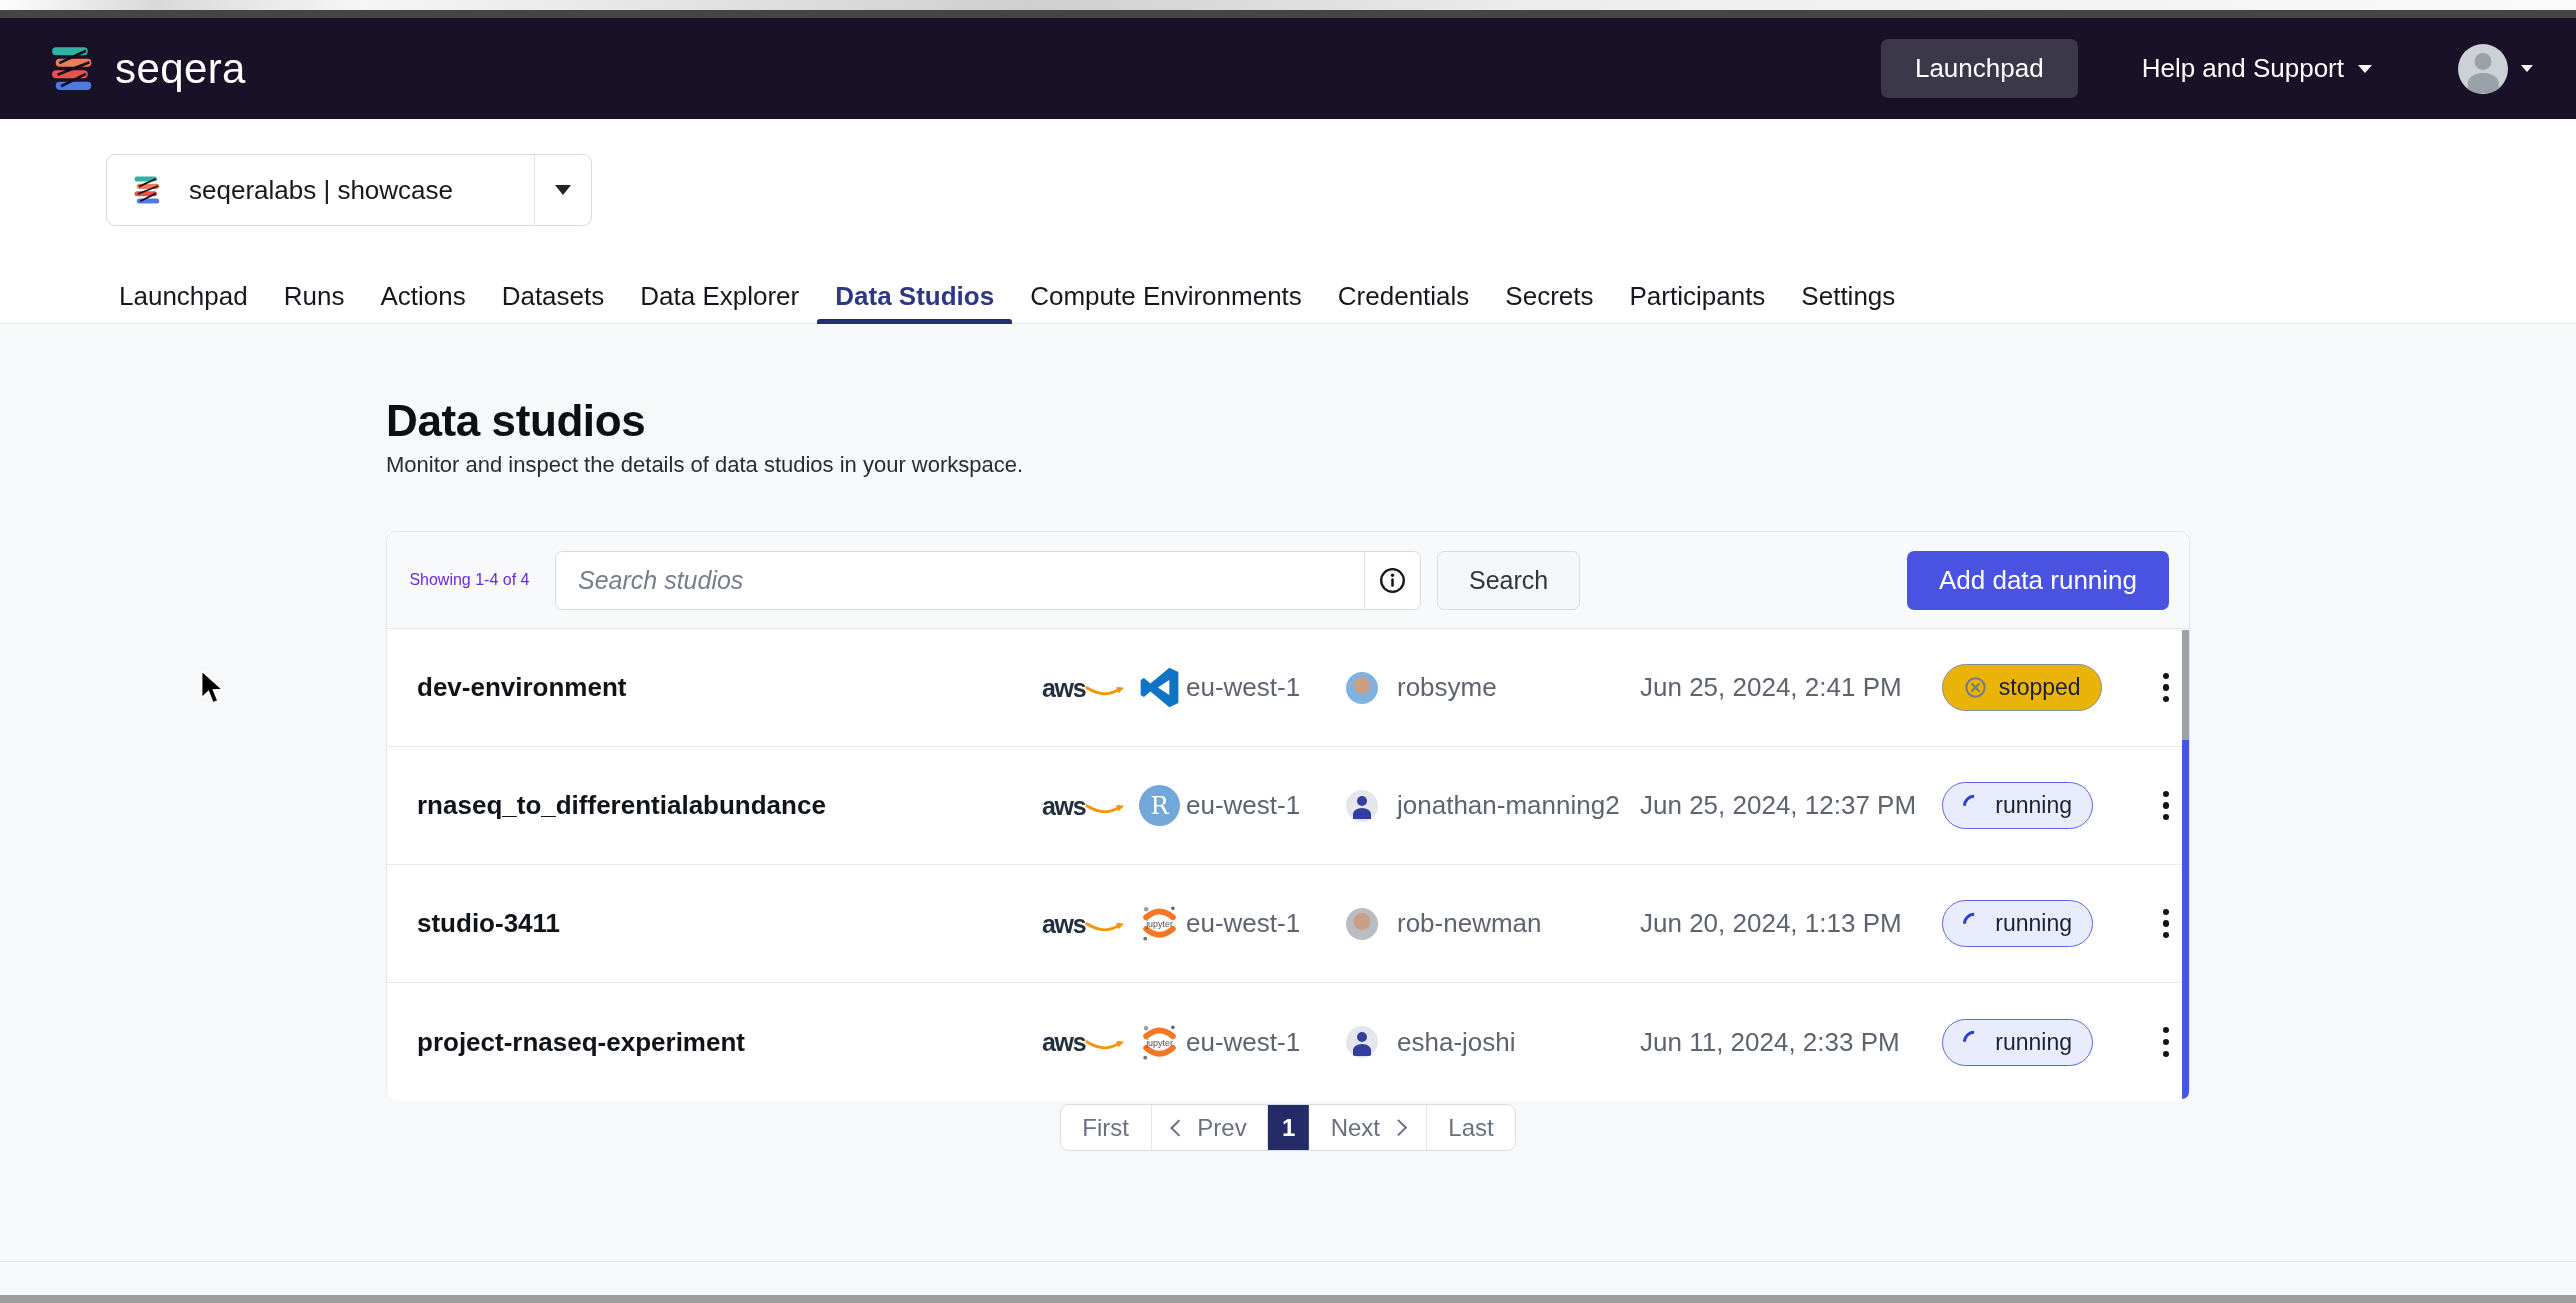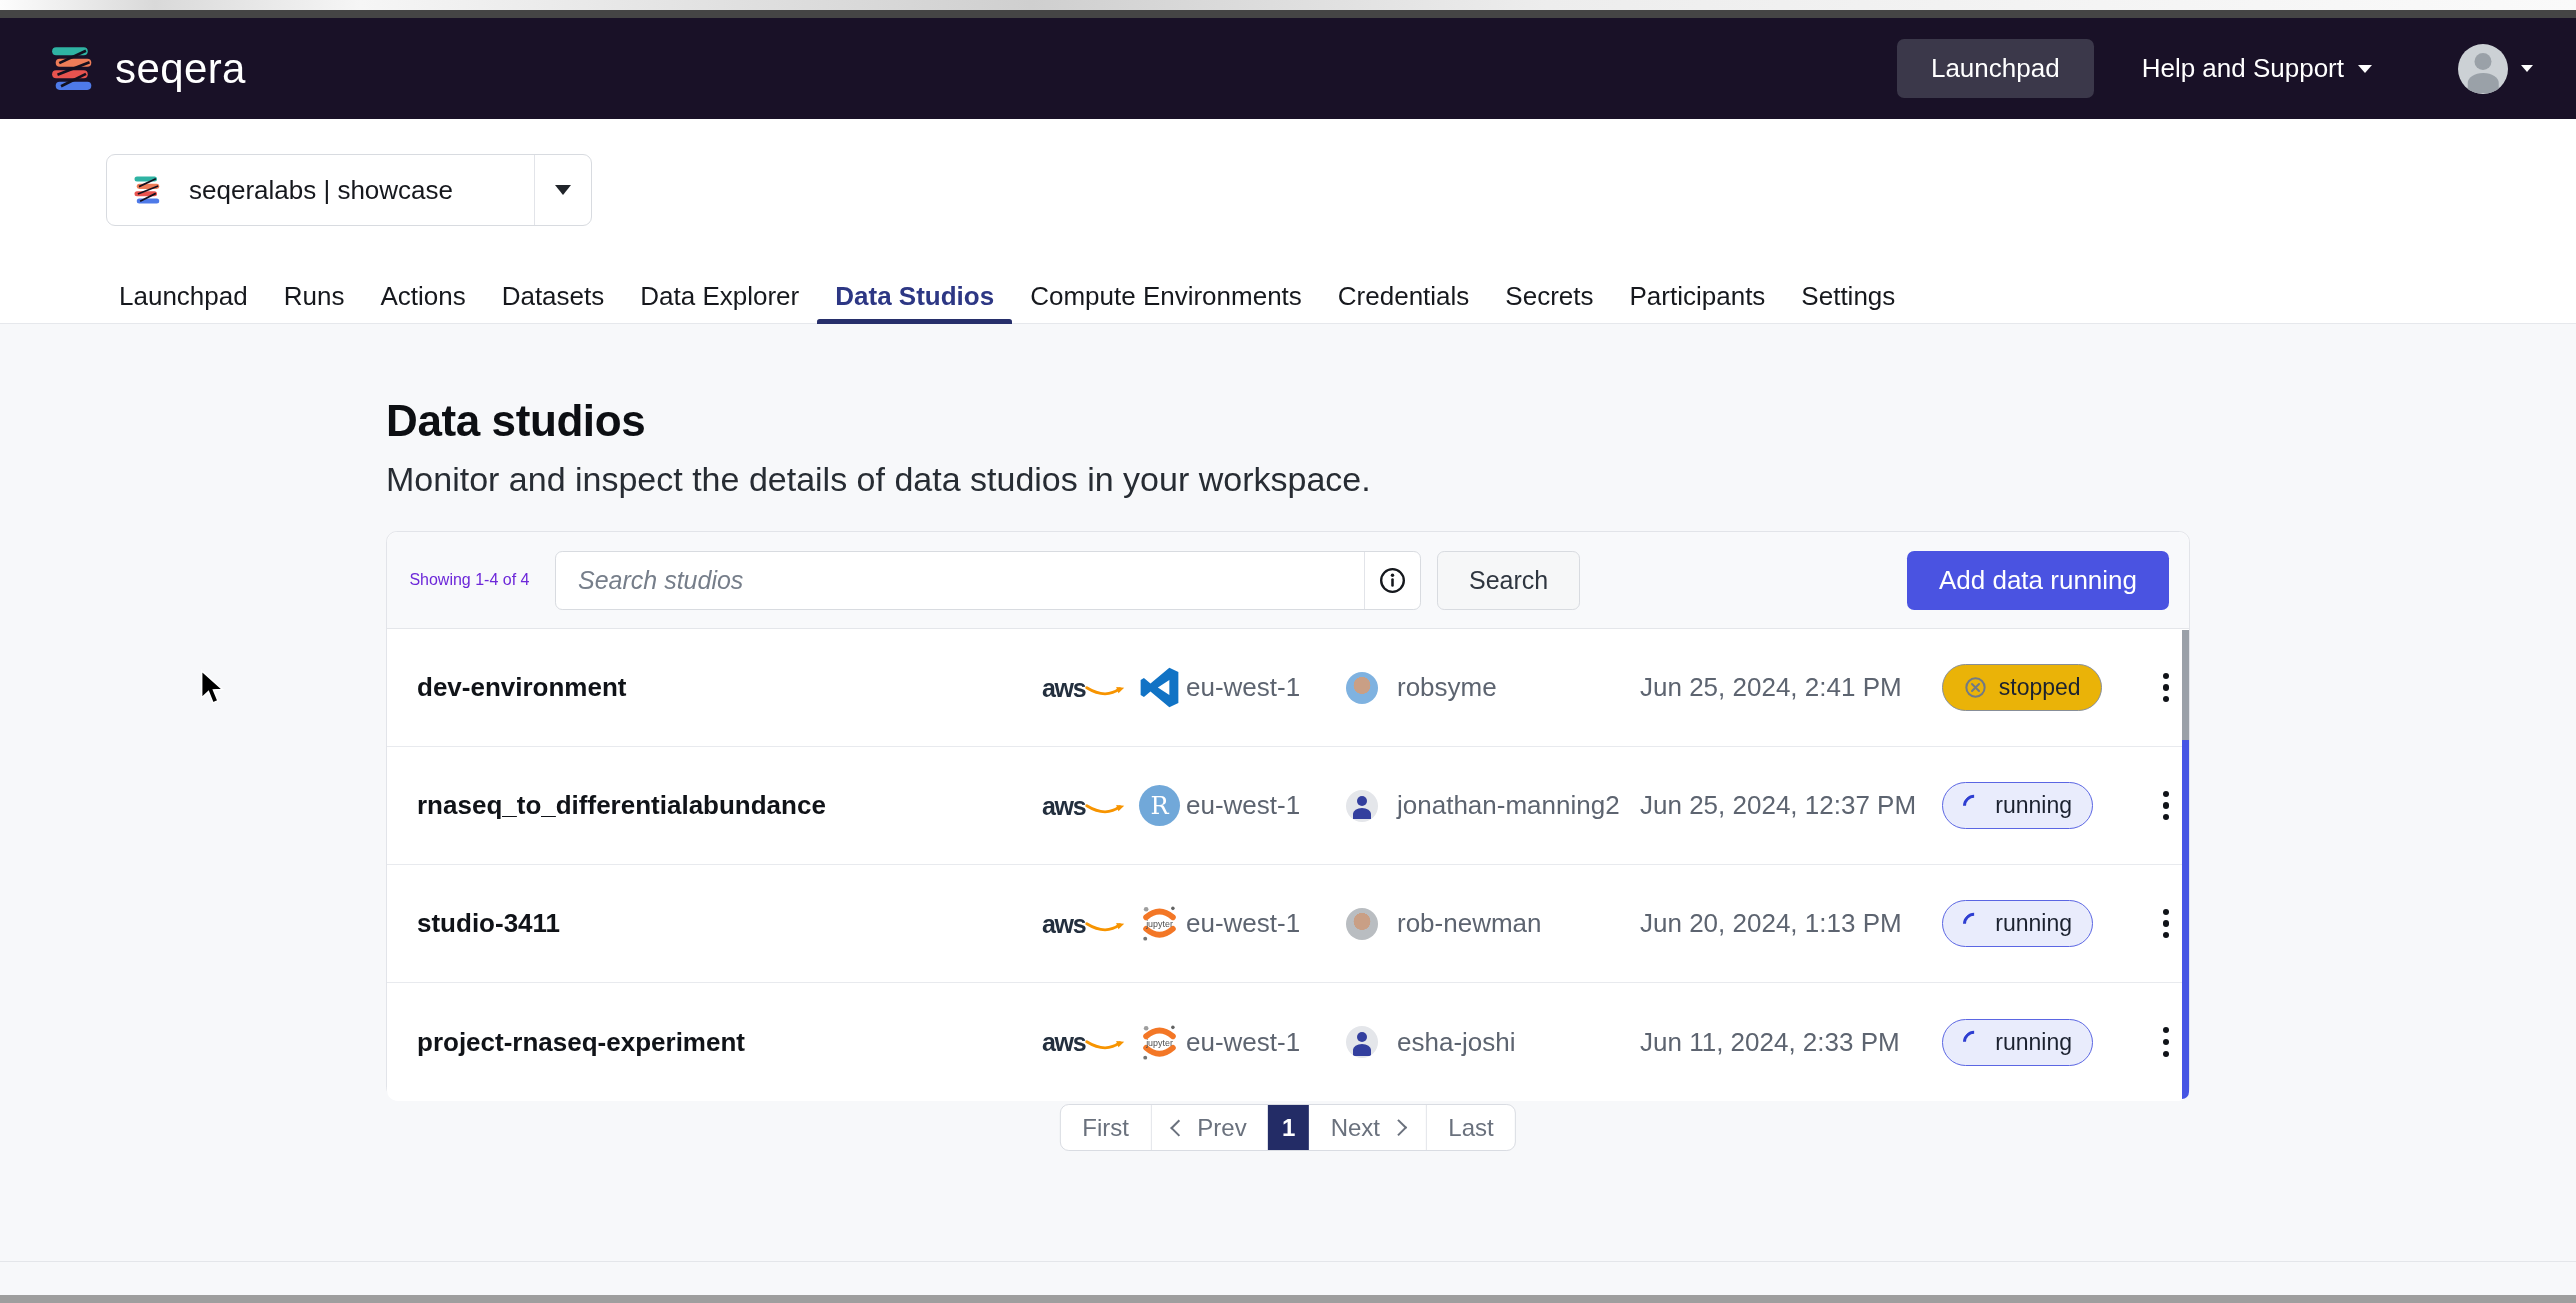--- a/index.html
+++ b/index.html
@@ -11,21 +11,21 @@
   .edge-top    { position:absolute; top:0; left:0; right:0; height:10px; background:linear-gradient(90deg,#fdfdfd,#d9d9d9 6%,#f6f6f6 14%,#cfcfcf 40%,#ededed 60%,#fafafa); }
   .edge-top2   { position:absolute; top:10px; left:0; right:0; height:8px; background:#454545; }
   .edge-bottom { position:absolute; bottom:0; left:0; right:0; height:8px; background:#9e9e9e; }
 
   
   .navbar { position:absolute; top:18px; left:0; right:0; height:101px; background:#191127; display:flex; align-items:center; padding:0 43px 0 45px; }
   .brand { display:flex; align-items:center; gap:13px; }
   .brand-word { color:#fff; font-size:42px; font-weight:500; letter-spacing:0.4px; }
   .nav-right { margin-left:auto; display:flex; align-items:center; }
   .btn-launchpad { background:#3b384a; color:#fff; font-size:26px; border:none; border-radius:7.2px; padding:0 34px; height:59px; cursor:pointer; }
-  .help { display:flex; align-items:center; gap:14.4px; color:#fff; font-size:26px; margin-left:48px; cursor:pointer;justify-content:flex-end; }
+  .help { display:flex; align-items:center; gap:14.4px; color:#fff; font-size:26px; margin-left:64px; cursor:pointer;justify-content:flex-end; }
   .caret-down-w { width:0; height:0; border-left:7.2px solid transparent; border-right:7.2px solid transparent; border-top:8px solid #fff; }
   .avatar-wrap { display:flex; align-items:center; gap:12.6px; margin-left:86px; cursor:pointer; }
   .avatar { width:50px; height:50px; border-radius:50%; background:#ccd1d5; position:relative; overflow:hidden; }
   .avatar .head { position:absolute; top:9px; left:50%; transform:translateX(-50%); width:17px; height:17px; border-radius:50%; background:#9aa1a8; }
   .avatar .body { position:absolute; top:29px; left:50%; transform:translateX(-50%); width:30.5px; height:20px; border-radius:50% 50% 0 0; background:#9aa1a8; }
 
   
   .smark { display:inline-block; position:relative; }
 
   
@@ -36,21 +36,21 @@
 
   
   .tabs { position:absolute; top:269px; left:0; right:0; height:55px; background:#fff; border-bottom:0.9px solid #e6e8ec; display:flex; padding-left:101px; }
   .tab { position:relative; display:flex; align-items:center; padding:0 18px; font-size:26px; color:#16181d; cursor:pointer; white-space:nowrap; }
   .tab.active { color:#2d3784; font-weight:700; }
   .tab.active::after { content:""; position:absolute; left:0; right:0; bottom:-0.9px; height:5.4px; background:#272f6b; border-radius:2.7px 2.7px 0 0; }
 
   
   .main { position:absolute; top:324px; left:0; right:0; bottom:8px; background:#f7f8fa; }
   .page-title { position:absolute; left:386px; top:72px; font-size:44px; font-weight:800; color:#0d0f13; letter-spacing:-0.4px; }
-  .page-sub { position:absolute; left:386px; top:136px; font-size:34px; color:#272c33; }
+  .page-sub { position:absolute; left:386px; top:128px; font-size:22px; color:#272c33; }
 
   
   .card { position:absolute; left:386px; top:207px; width:1804px; height:567px; background:#fff; border:0.9px solid #e2e4e9; border-radius:10.8px; }
   .toolbar { height:97px; background:#f8f9fb; border-bottom:0.9px solid #e4e6ea; border-radius:10.8px 10.8px 0 0; display:flex; align-items:center; padding:0 20px 0 22.4px; }
   .showing { font-size:16px; color:#6d28d9; margin-right:26px; white-space:nowrap; }
   .search-group { display:flex; align-items:stretch; width:866px; height:59px; background:#fff; border:0.9px solid #d8dbe0; border-radius:7.2px; overflow:hidden; }
   .search-input { flex:1; border:none; outline:none; font-size:25px; padding:0 21.5px; color:#16181d; font-family:inherit; background:transparent; }
   .search-input::placeholder { font-style:italic; color:#767e8a; }
   .info-seg { width:56px; border-left:0.9px solid #e2e4e9; display:flex; align-items:center; justify-content:center; }
   .btn-search { margin-left:16px; height:59px; padding:0 30.5px; background:#f6f7f8; border:0.9px solid #d8dbe0; border-radius:7.2px; font-size:25px; color:#2f3640; cursor:pointer; font-family:inherit; }

